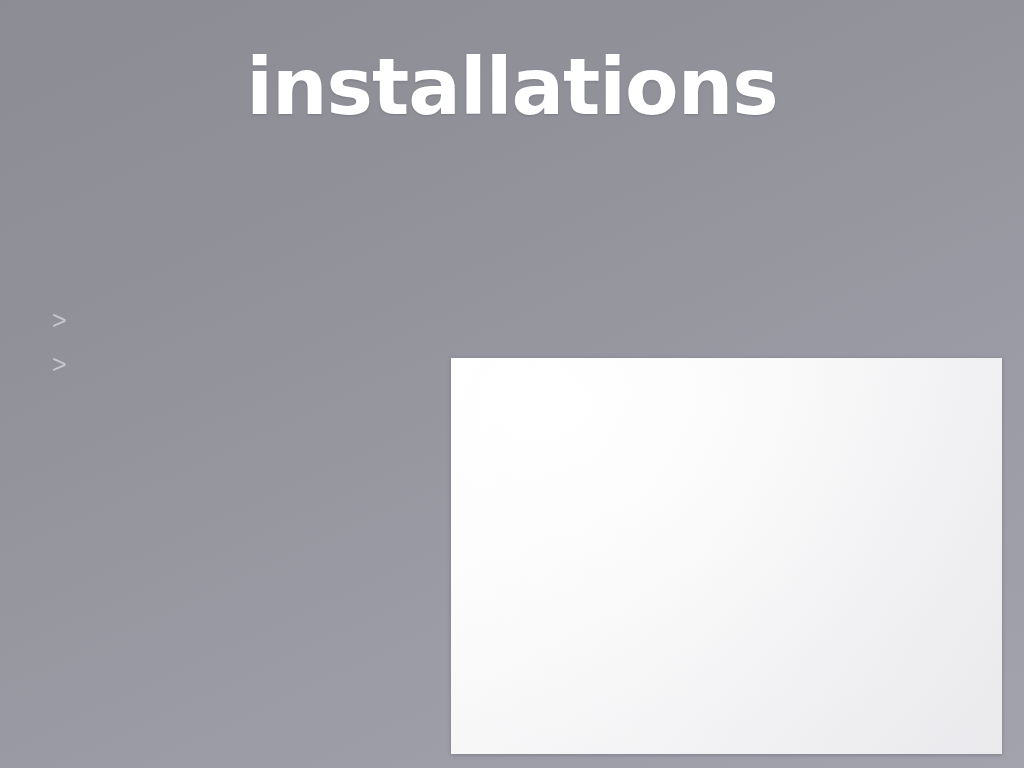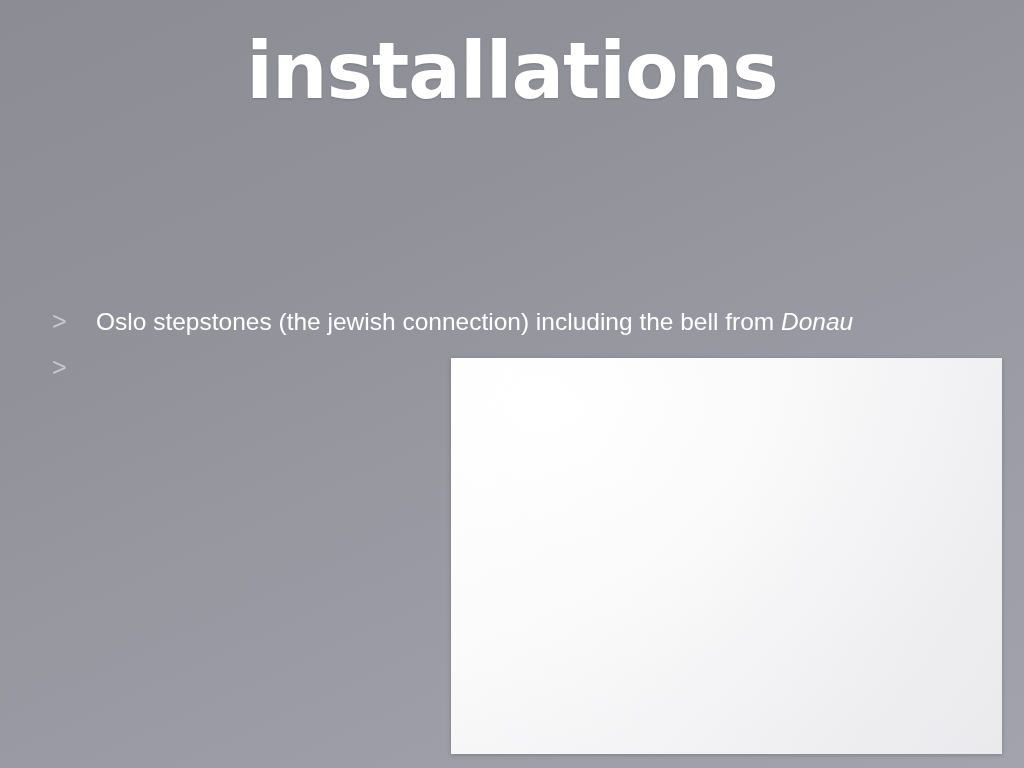--- a/index.html
+++ b/index.html
@@ -18,21 +18,21 @@
     width: 1024px;
     height: 768px;
     background: linear-gradient(155deg, #8c8c95 0%, #91919a 30%, #9a9aa4 62%, #a3a3ae 100%);
     overflow: hidden;
   }
 
   
   #title {
     position: absolute;
     left: 0;
-    top: 32px;
+    top: 48px;
     width: 1024px;
     text-align: center;
     color: #ffffff;
     font-family: "DejaVu Sans", sans-serif;
     font-weight: bold;
     font-size: 78px;
     letter-spacing: -1px;
     line-height: 1.0;
     text-shadow: 0 1px 2px rgba(60,60,70,0.25);
   }
@@ -125,21 +125,20 @@
 <body>
 
 <div id="slide">
 
   <div id="title">installations</div>
 
   <div id="bullets">
 
     <div class="bullet-row">
       <span class="bullet-marker">&gt;</span>
-      <span class="bullet-text"><span>Oslo stepstones (the jewish connection) including the bell from </span><span class="it">Donau</span></span>
     </div>
 
     <div class="bullet-row">
       <span class="bullet-marker">&gt;</span>
     </div>
 
   </div>
 
   <div id="sketch-photo">
     <svg id="sketch-svg" width="551" height="396" viewBox="0 0 551 396">

